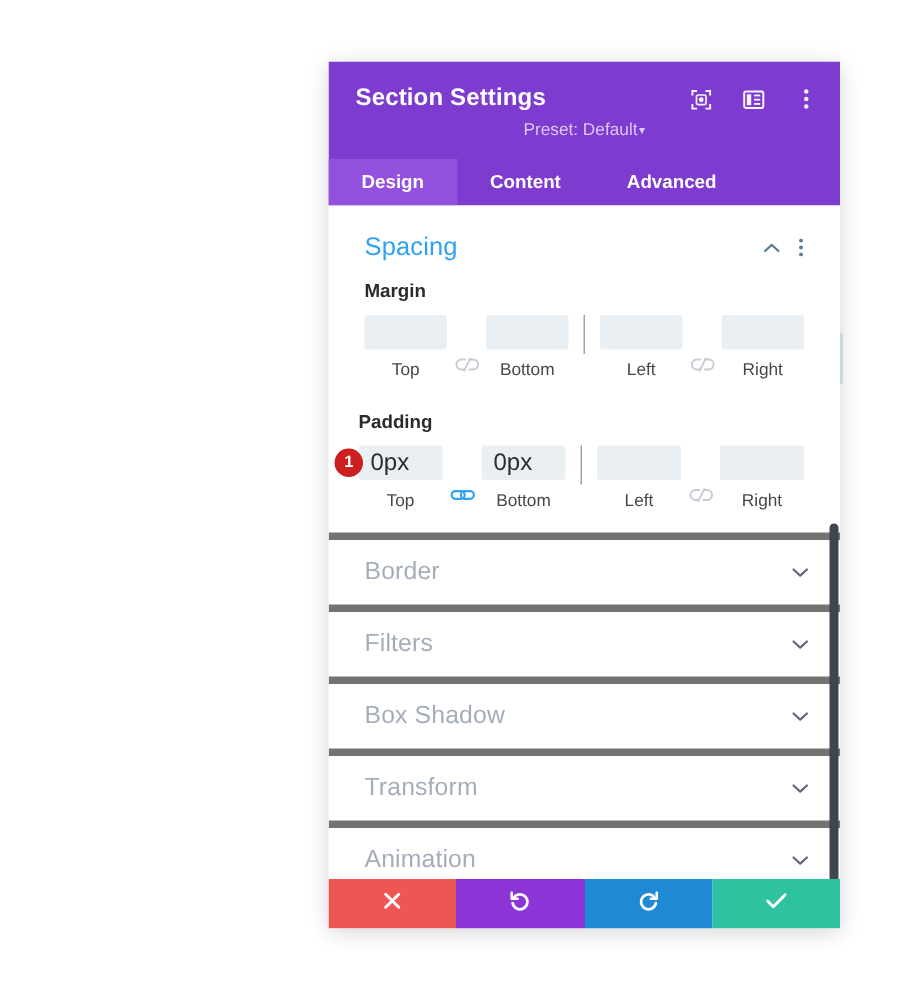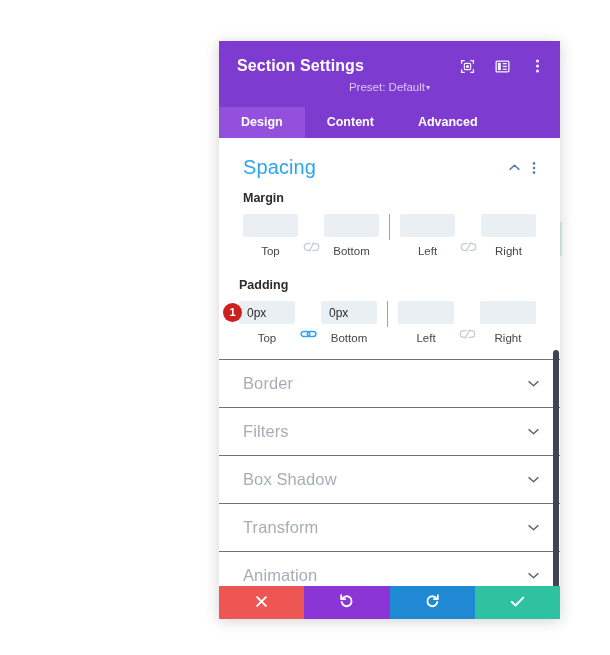--- a/index.html
+++ b/index.html
@@ -119,21 +119,21 @@
 
   
   .section-open { padding: 0 0 14px 0; }
   .section-open-head {
     display: flex;
     align-items: center;
     padding: 18px 16px 6px 24px;
   }
   .section-open-title {
     color: #2ea3f2;
-    font-size: 20px;
+    font-size: 17px;
     flex: 1 1 auto;
     letter-spacing: 0.1px;
   }
   .sec-ctrl {
     width: 20px; height: 20px;
     display: flex; align-items: center; justify-content: center;
     cursor: pointer;
   }
 
   .field-group { padding: 6px 24px 0 24px; }
@@ -171,21 +171,21 @@
     align-items: center;
     min-width: 0;
   }
   .inp {
     width: 100%;
     height: 23px;
     background: #eaeff4;
     border: none;
     border-radius: 2px;
     font-family: "Liberation Sans", sans-serif;
-    font-size: 12px;
+    font-size: 16px;
     color: #2b2b2b;
     padding: 0 8px;
     outline: none;
   }
   .inp::placeholder { color: #9aa3ac; }
   .cell-cap {
     font-size: 11.5px;
     color: #43484d;
     margin-top: 7px;
     line-height: 14px;
@@ -215,21 +215,21 @@
     display: flex;
     align-items: center;
     justify-content: center;
     line-height: 1;
     z-index: 5;
   }
 
   
   .collapsed-row {
     height: 48px;
-    border-top: 1px solid #737373;
+    border-top: 5px solid #737373;
     display: flex;
     align-items: center;
     padding: 0 18px 0 24px;
     cursor: pointer;
   }
   .collapsed-title {
     flex: 1 1 auto;
     color: #a5aeb8;
     font-size: 16.5px;
     letter-spacing: 0.1px;

